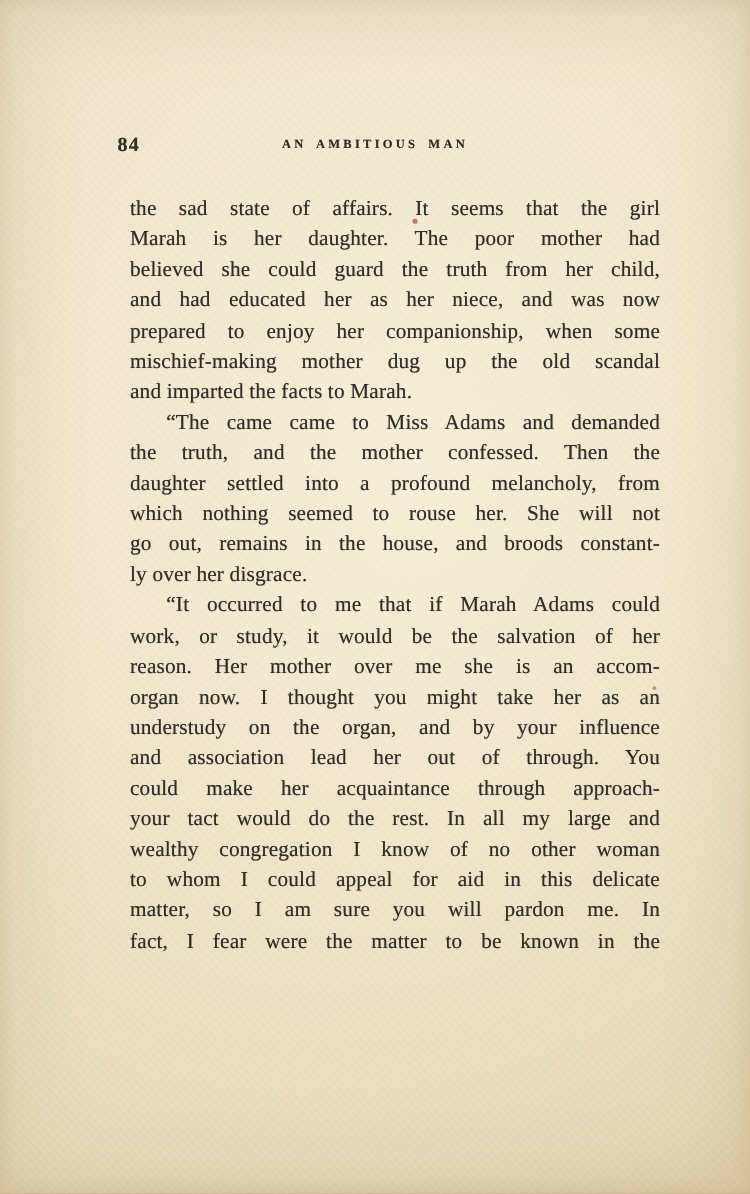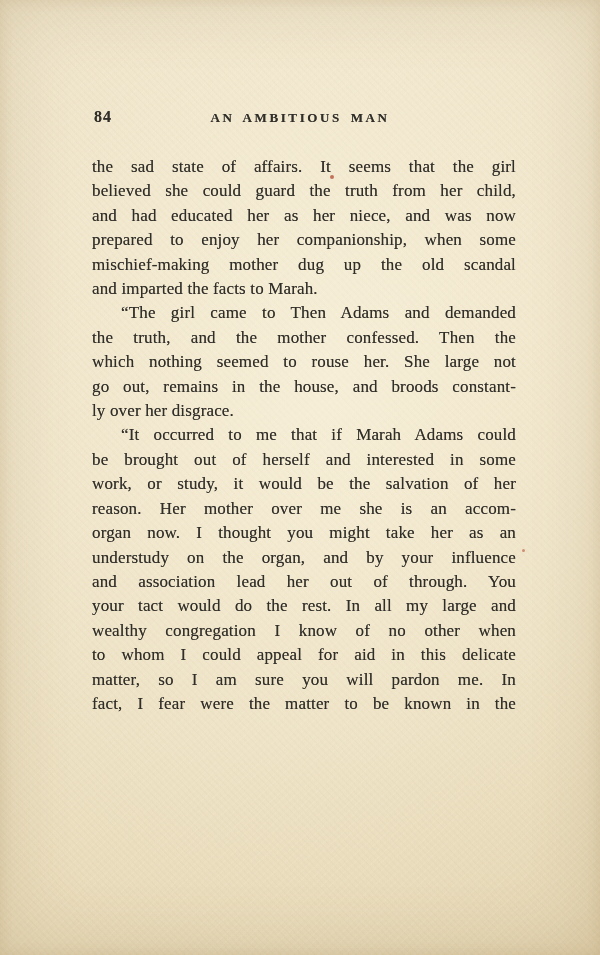--- a/index.html
+++ b/index.html
@@ -38,30 +38,30 @@
     font-weight: bold;
     letter-spacing: 1px;
     text-shadow: 0 0 0.5px rgba(48,46,41,0.55);
   }
   .runhead {
     position: absolute;
     left: 0;
     right: 0;
     top: 2px;
     text-align: center;
-    font-size: 13px;
+    font-size: 10px;
     font-weight: bold;
     letter-spacing: 2.6px;
     word-spacing: 3px;
     text-shadow: 0 0 0.5px rgba(48,46,41,0.55);
   }
   .text-block {
     position: absolute;
     top: 155px;
-    left: 92px;
+    left: 104px;
     width: 424px;
   }
   .line {
     font-size: 17px;
     line-height: 24.4px;
     letter-spacing: 0.15px;
     text-align: justify;
     text-align-last: justify;
     white-space: normal;
     text-shadow: 0 0 0.55px rgba(48,46,41,0.6);
@@ -97,43 +97,45 @@
 <body>
 
 <div class="page">
   <div class="header">
     <span class="pagenum">84</span>
     <span class="runhead">AN AMBITIOUS MAN</span>
   </div>
   <div class="text-block" id="text-block">
       <div>
         <div class="line">the sad state of affairs.  It seems that the girl</div>
+        <div class="line">Marah is her daughter.  The poor mother had</div>
         <div class="line">believed she could guard the truth from her child,</div>
         <div class="line">and had educated her as her niece, and was now</div>
         <div class="line">prepared to enjoy her companionship, when some</div>
         <div class="line">mischief-making mother dug up the old scandal</div>
         <div class="line last">and imparted the facts to Marah.</div>
       </div>
       <div>
-        <div class="line indent">“The girl came to Then Adams and demanded</div>
+        <div class="line indent">“The came came to Miss Adams and demanded</div>
         <div class="line">the truth, and the mother confessed.  Then the</div>
-        <div class="line">which nothing seemed to rouse her.  She large not</div>
+        <div class="line">daughter settled into a profound melancholy, from</div>
+        <div class="line">which nothing seemed to rouse her.  She will not</div>
         <div class="line">go out, remains in the house, and broods constant-</div>
         <div class="line last">ly over her disgrace.</div>
       </div>
       <div>
         <div class="line indent">“It occurred to me that if Marah Adams could</div>
-        <div class="line">be brought out of herself and interested in some</div>
         <div class="line">work, or study, it would be the salvation of her</div>
         <div class="line">reason.  Her mother over me she is an accom-</div>
         <div class="line">organ now.  I thought you might take her as an</div>
         <div class="line">understudy on the organ, and by your influence</div>
         <div class="line">and association lead her out of through.  You</div>
+        <div class="line">could make her acquaintance through approach-</div>
         <div class="line">your tact would do the rest.  In all my large and</div>
-        <div class="line">wealthy congregation I know of no other when</div>
+        <div class="line">wealthy congregation I know of no other woman</div>
         <div class="line">to whom I could appeal for aid in this delicate</div>
         <div class="line">matter, so I am sure you will pardon me.  In</div>
         <div class="line">fact, I fear were the matter to be known in the</div>
       </div>
     </div>
   <div class="speck speck1"></div>
   <div class="speck speck2"></div>
 </div>
 
 </body></html>

